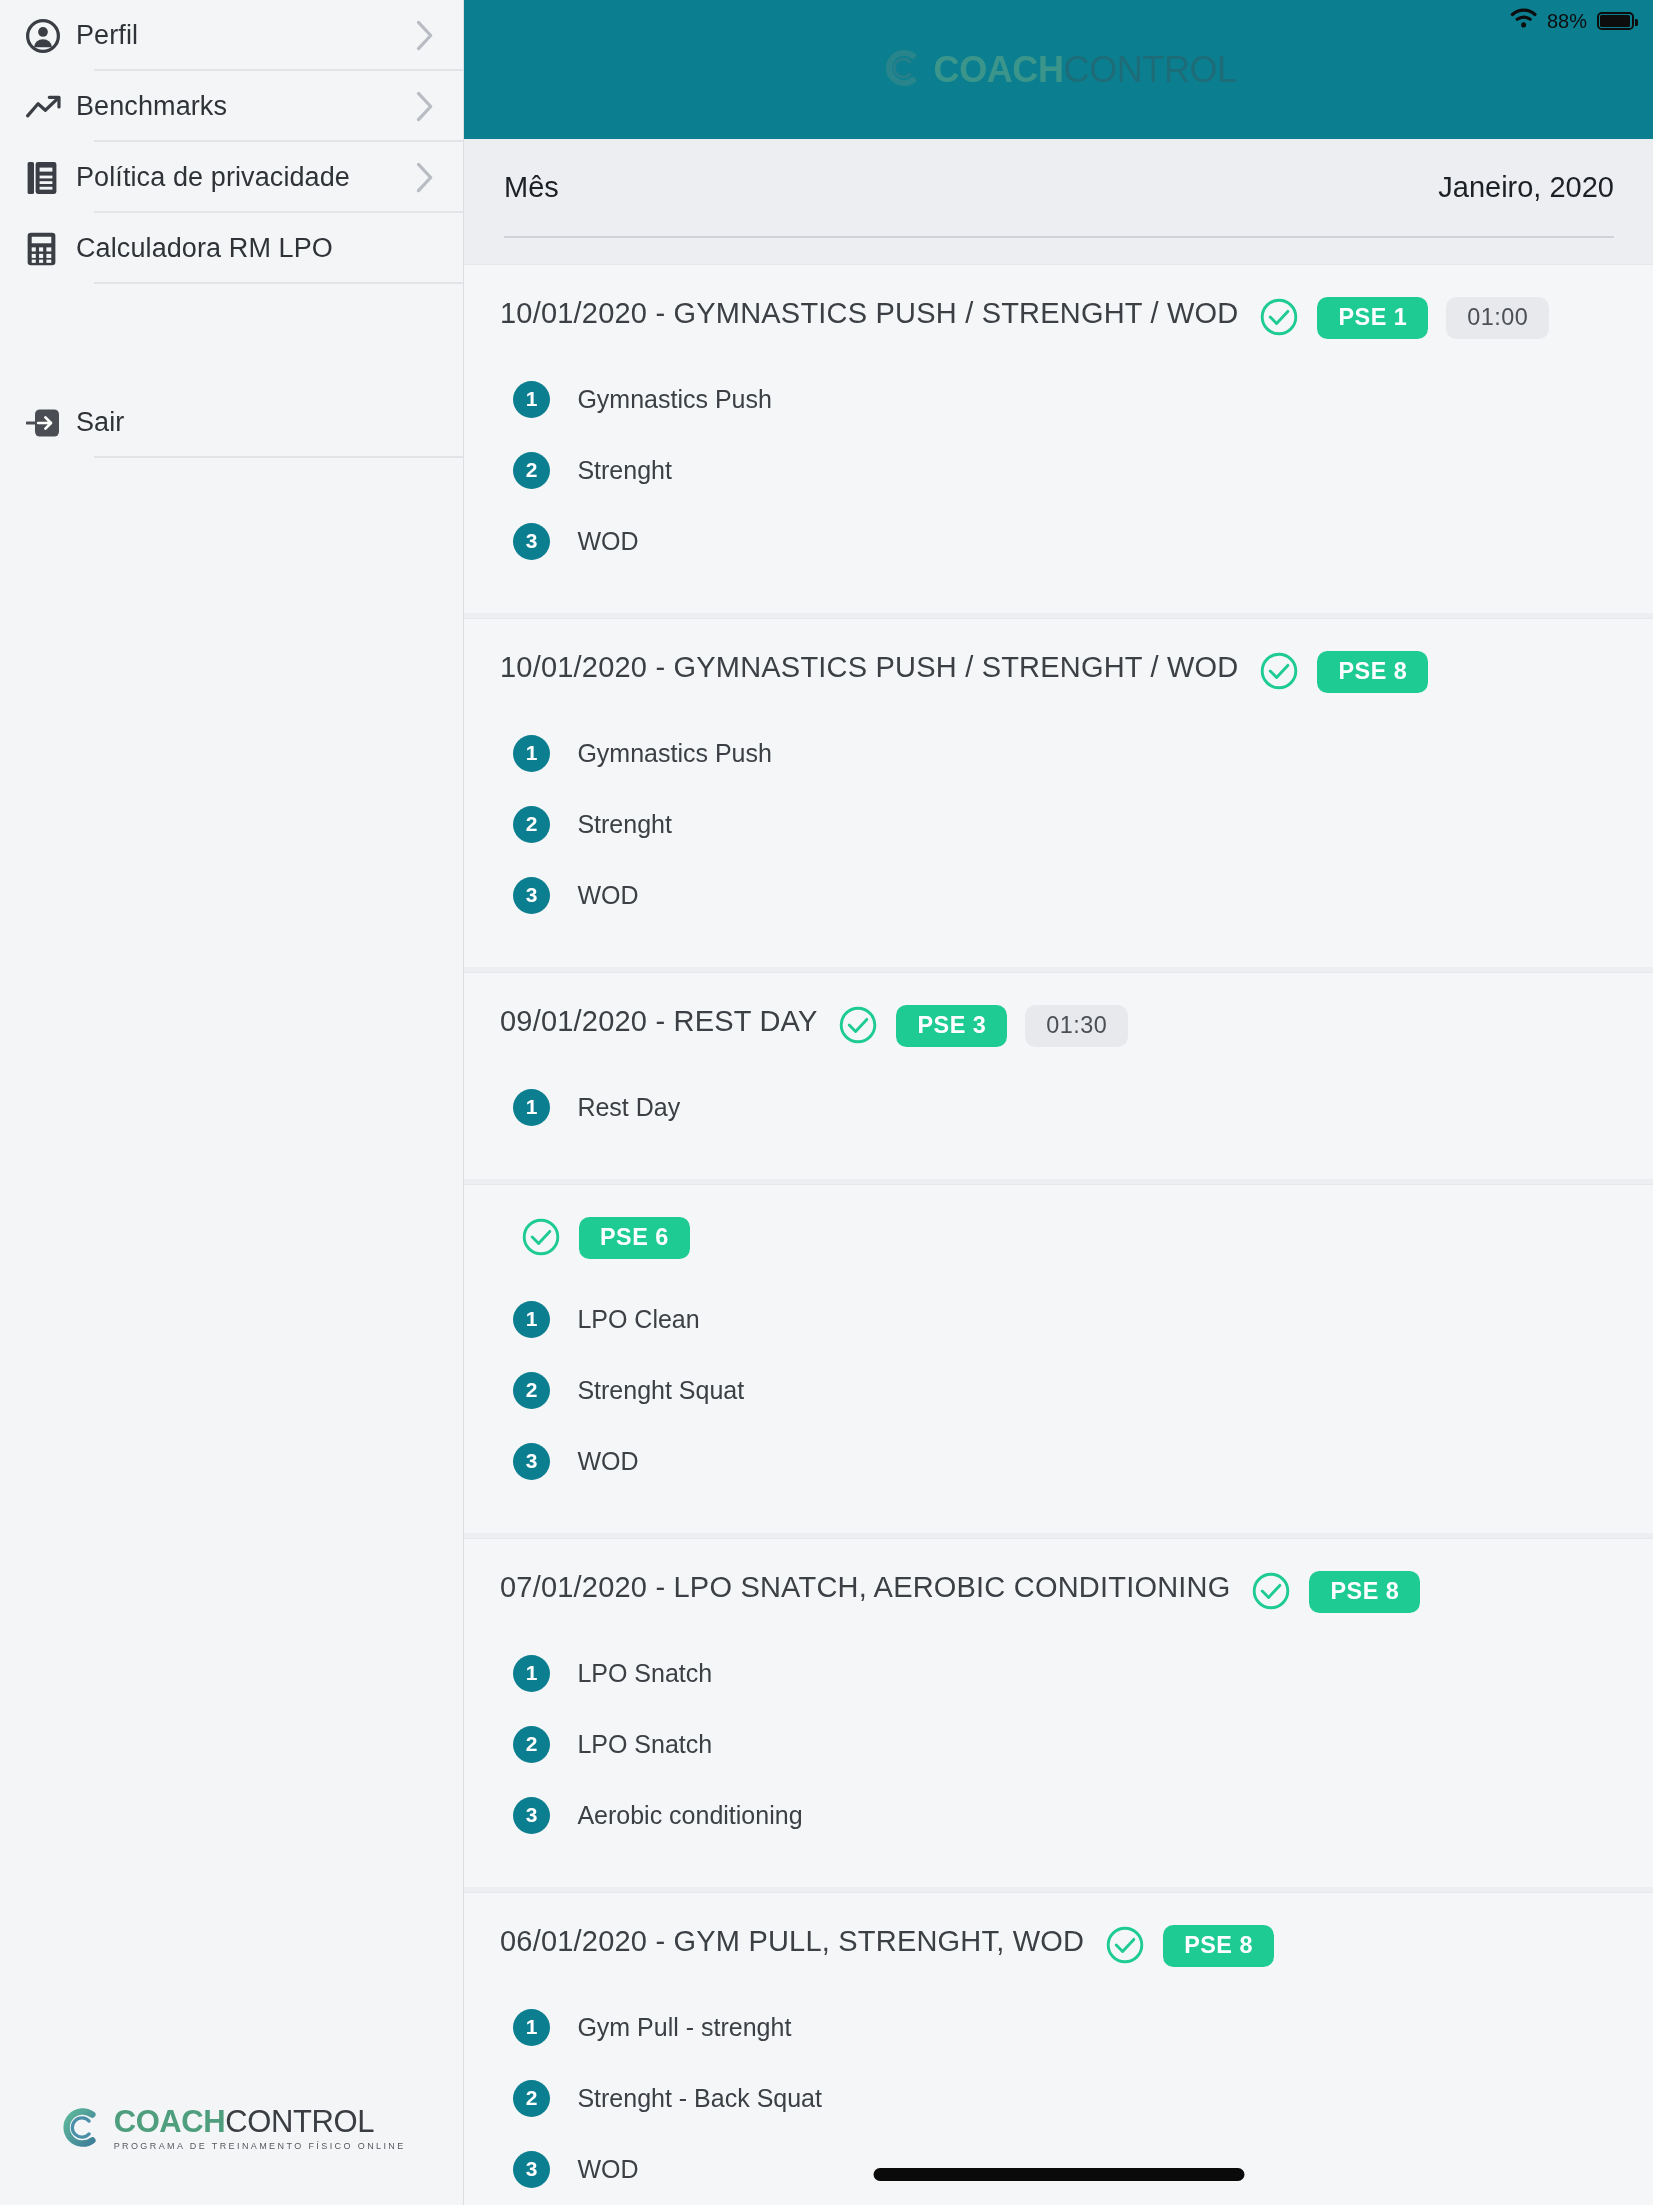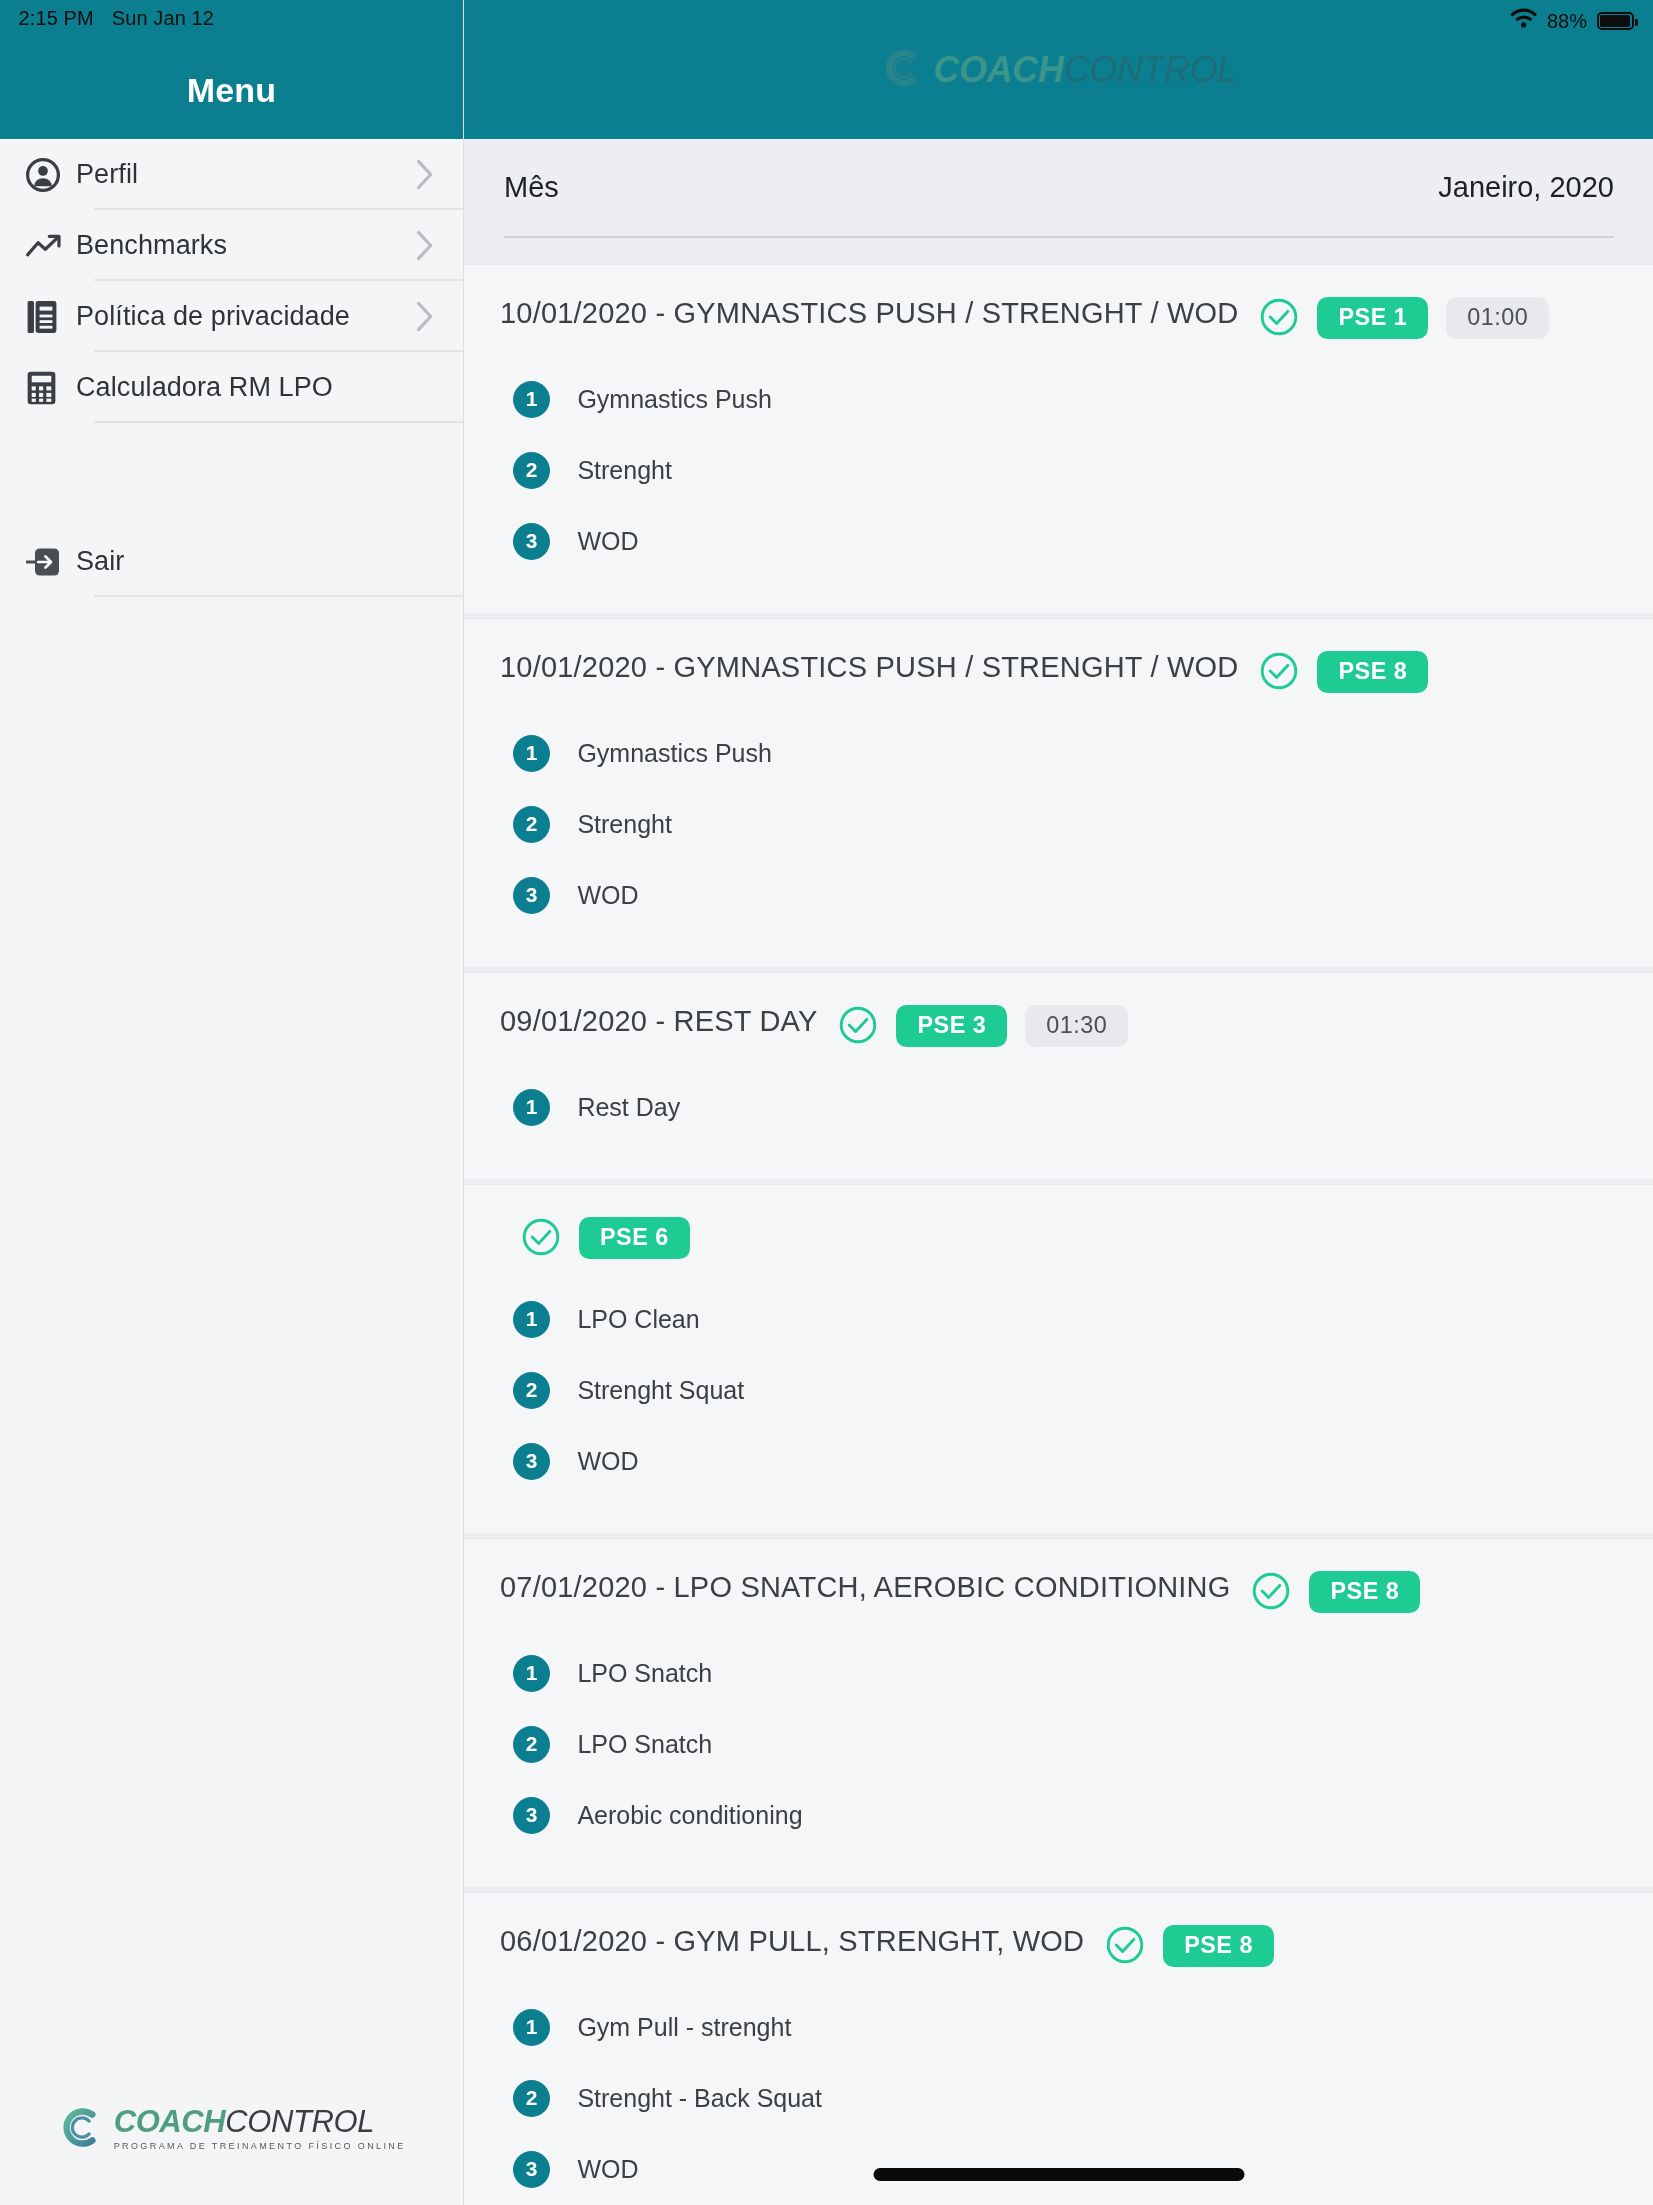--- a/index.html
+++ b/index.html
@@ -65,21 +65,21 @@
   .sidebar-spacer { flex:1 1 auto; background:#f4f5f7; }
   .sidebar-footer {
     flex:0 0 auto; height:153px;
     display:flex; align-items:center; justify-content:center;
     background:#f4f5f7;
   }
 
   
   .logo-row { display:flex; align-items:center; gap:11.3px; }
   .logo-word { display:flex; flex-direction:column; align-items:flex-start; }
-  .logo-main { display:flex; align-items:center; line-height:1;font-style:italic; }
+  .logo-main { display:flex; align-items:center; line-height:1; }
   .logo-coach { font-weight:800; letter-spacing:-0.4px; }
   .logo-control { font-weight:400; letter-spacing:-0.4px; }
   .logo-tag {
     font-size:9px; letter-spacing:2.4px; color:#55595f;
     margin-top:4px; font-weight:500; white-space:nowrap;
   }
 
   
   .main { flex:1 1 auto; height:2205px; position:relative; background:#84cc16; }
   .topbar {
@@ -161,27 +161,20 @@
     background:#0a0a0a; border-radius:6.5px; z-index:20;
   }
 </style>
 </head>
 <body>
 
 <div class="screen">
 
   <aside class="sidebar">
 
-    <div class="sidebar-top">
-      <div class="status-left">
-        <span>2:15 PM</span>
-        <span>Sun Jan 12</span>
-      </div>
-      <div class="menu-title">Menu</div>
-    </div>
 
     <nav class="nav">
 
 
       <div class="nav-item">
         <span class="nav-icon">
           <svg width="34" height="34" viewBox="0 0 42 42">
             <circle cx="21" cy="21" r="19" fill="none" stroke="#3b3f45" stroke-width="4"></circle>
             <circle cx="21" cy="16" r="6" fill="#3b3f45"></circle>
             <path d="M10 35 a11 10 0 0 1 22 0 z" fill="#3b3f45"></path>

